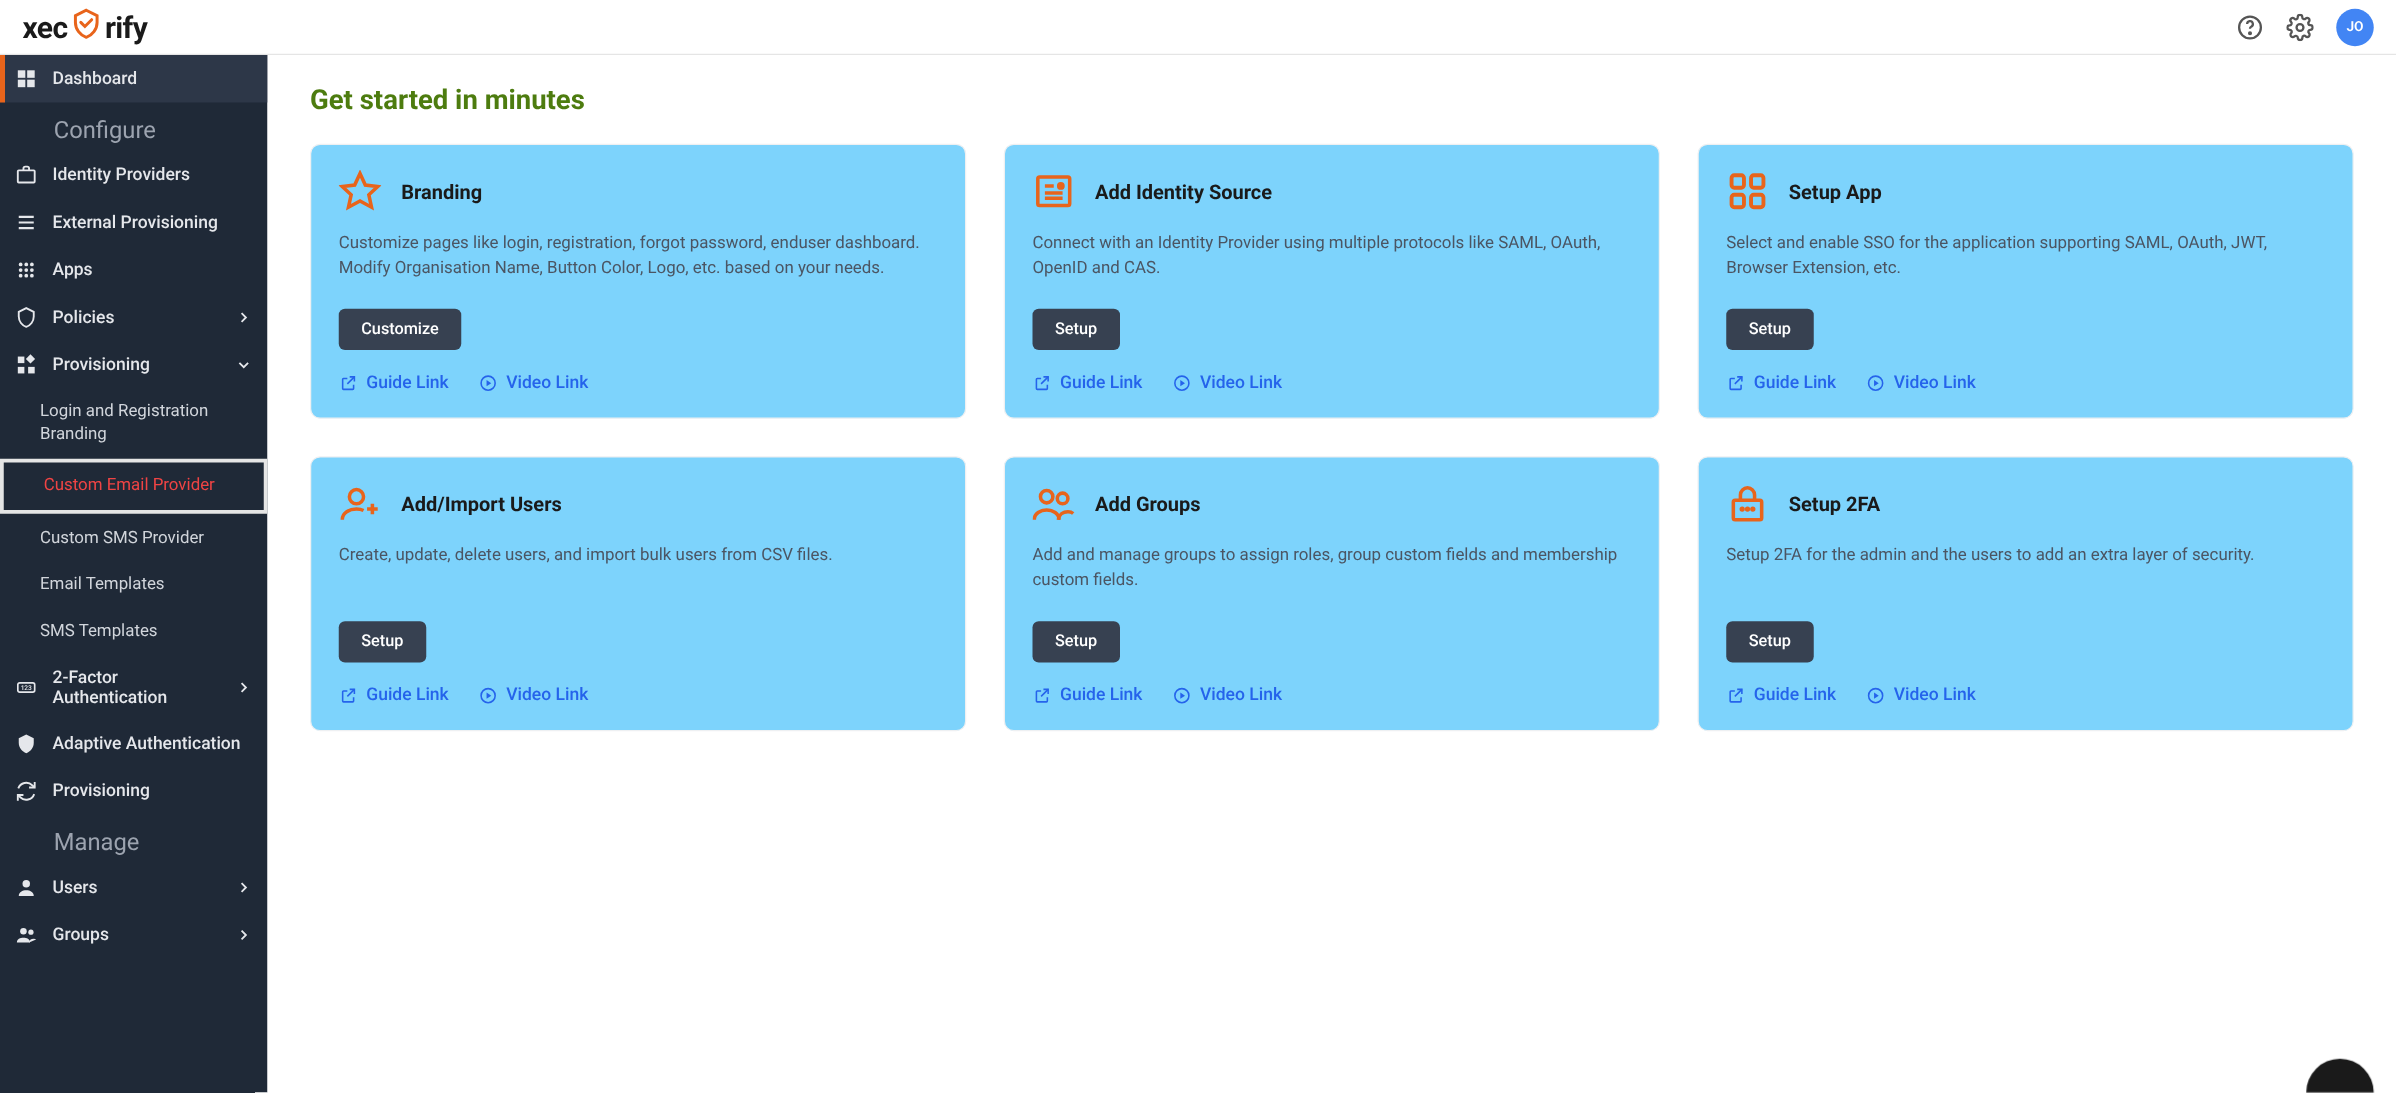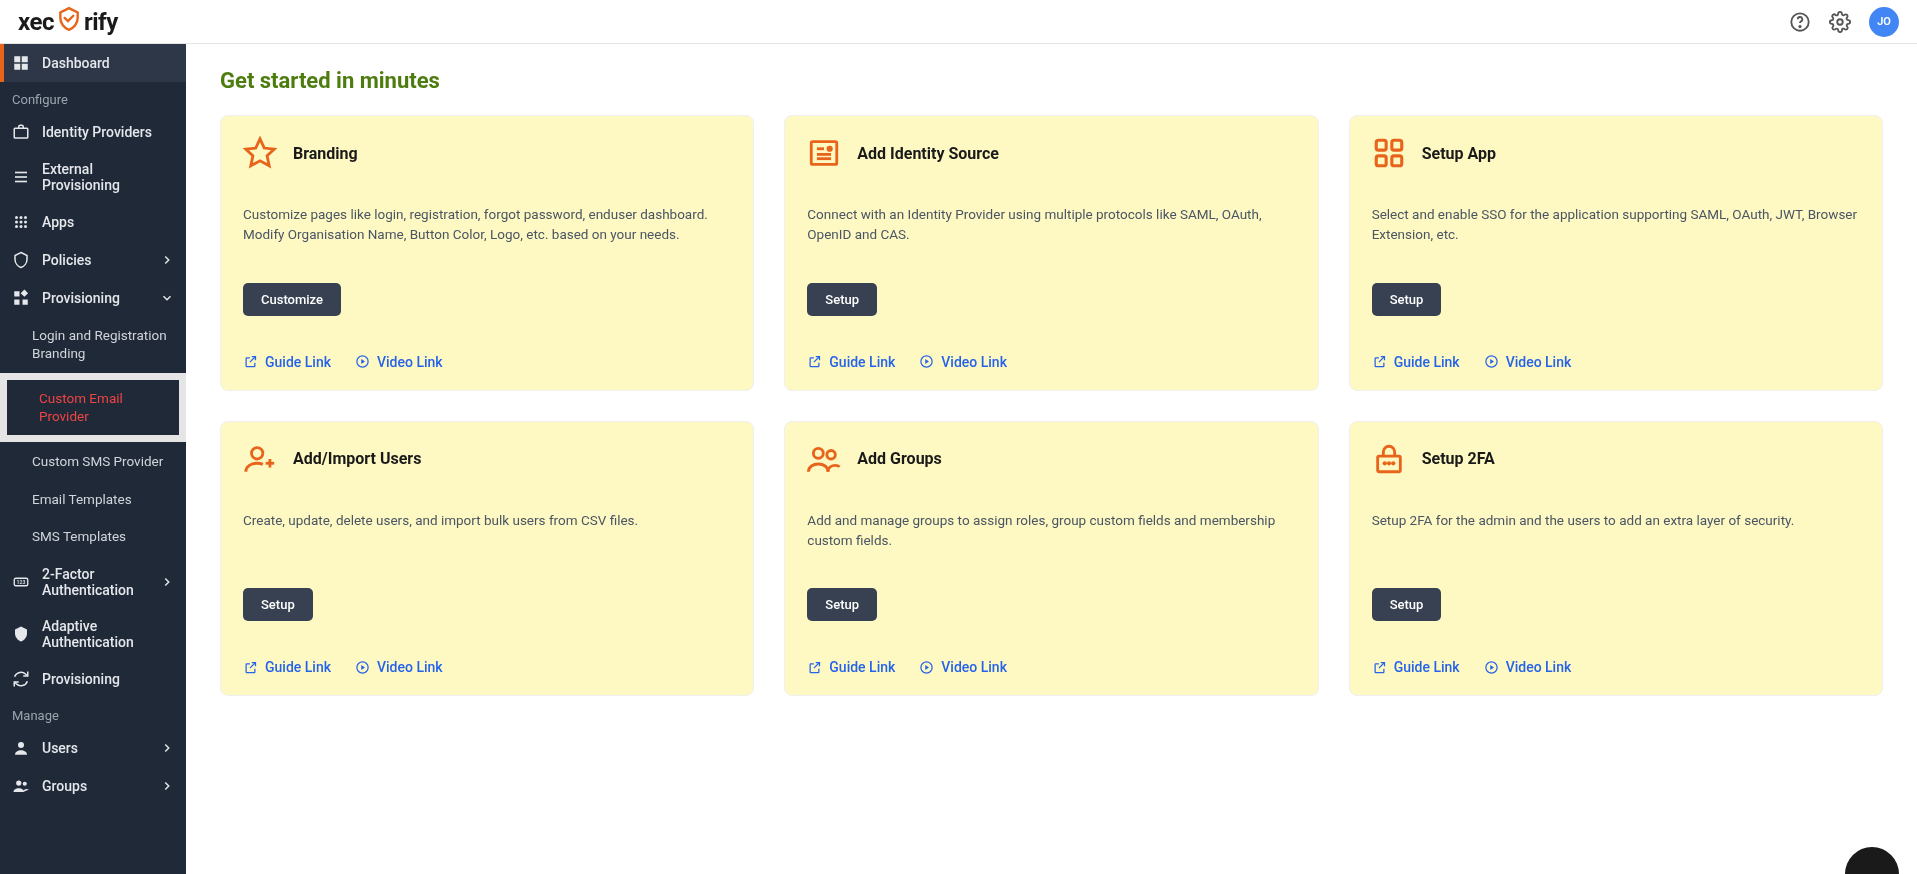--- a/index.html
+++ b/index.html
@@ -6,39 +6,39 @@
 body { background: #fff; width: 1917px; height: 874px; overflow: hidden; }
 
 .header { height: 44px; background: #fff; border-bottom: 1px solid #e5e5e5; display: flex; align-items: center; justify-content: space-between; padding: 0 18px; }
 .logo { display: flex; align-items: center; font-size: 24px; font-weight: 700; color: #1a1a1a; letter-spacing: -0.5px; }
 .logo-shield { color: #e8641b; margin: 0 2px; }
 .header-right { display: flex; align-items: center; gap: 18px; }
 .header-icon { width: 22px; height: 22px; color: #555; cursor: pointer; }
 .avatar { width: 30px; height: 30px; border-radius: 50%; background: #4285f4; color: #fff; display: flex; align-items: center; justify-content: center; font-size: 11px; font-weight: 600; cursor: pointer; }
 
 .layout { display: flex; height: calc(874px - 44px); }
-.sidebar { width: 186px; background: #1f2937; color: #e5e7eb; overflow-y: auto; flex-shrink: 0; }
+.sidebar { width: 214px; background: #1f2937; color: #e5e7eb; overflow-y: auto; flex-shrink: 0; }
 .sidebar::-webkit-scrollbar { width: 4px; }
 .sidebar::-webkit-scrollbar-thumb { background: #4b5563; }
 
 .side-item { display: flex; align-items: center; gap: 12px; padding: 10px 12px; font-size: 14px; font-weight: 500; cursor: pointer; position: relative; }
 .side-item.active { background: #2d3748; }
 .side-item.active::before { content: ""; position: absolute; left: 0; top: 0; bottom: 0; width: 4px; background: #e8641b; }
 .side-icon { width: 18px; height: 18px; flex-shrink: 0; display: flex; align-items: center; justify-content: center; }
 .side-label { flex: 1; }
 .side-chevron { width: 14px; height: 14px; }
-.side-section { font-size: 13px; color: #9ca3af; padding: 10px 12px 6px; font-weight: 400; }
+.side-section { font-size: 19px; color: #9ca3af; padding: 10px 12px 6px; font-weight: 400; margin-left: 31px; }
 .side-sub { padding: 10px 12px 10px 32px; font-size: 13.5px; font-weight: 400; cursor: pointer; line-height: 1.3; color: #d1d5db; }
-.side-sub.selected { color: #ef4444; border: 7px solid #e5e5e5; background: #1f2937; margin: 1px 0; }
+.side-sub.selected { color: #ef4444; border: 3px solid #e5e5e5; background: #1f2937; margin: 1px 0; }
 
 .main { flex: 1; padding: 24px 34px; overflow-y: auto; background: #fff; }
 .main-title { font-size: 22px; font-weight: 700; color: #4d7c0f; margin-bottom: 22px; }
 
 .grid { display: grid; grid-template-columns: repeat(3, 1fr); gap: 30px; }
-.card { background: #fef9c3; border: 1px solid #eef0f2; border-radius: 8px; padding: 20px 22px; display: flex; flex-direction: column; min-height: 220px; gap: 20px; }
+.card { background: #7dd3fc; border: 1px solid #eef0f2; border-radius: 8px; padding: 20px 22px; display: flex; flex-direction: column; min-height: 220px; }
 .card-head { display: flex; align-items: center; gap: 16px; margin-bottom: 14px; }
 .card-icon { width: 34px; height: 34px; color: #e8641b; flex-shrink: 0; }
 .card-title { font-size: 16px; font-weight: 700; color: #1a1a1a; }
 .card-desc { font-size: 13.5px; color: #4b5563; line-height: 1.5; margin-bottom: 18px; flex: 1; }
 .card-btn { align-self: flex-start; background: #374151; color: #fff; border: none; padding: 9px 18px; border-radius: 5px; font-size: 13px; font-weight: 500; cursor: pointer; margin-bottom: 18px; }
 .card-links { display: flex; gap: 24px; }
 .card-link { display: flex; align-items: center; gap: 7px; color: #2563eb; font-size: 14px; font-weight: 500; text-decoration: none; cursor: pointer; }
 .link-icon { width: 15px; height: 15px; }
 
 .fab { position: fixed; right: 18px; bottom: 0; width: 54px; height: 27px; background: #1a1a1a; border-radius: 54px 54px 0 0; }

